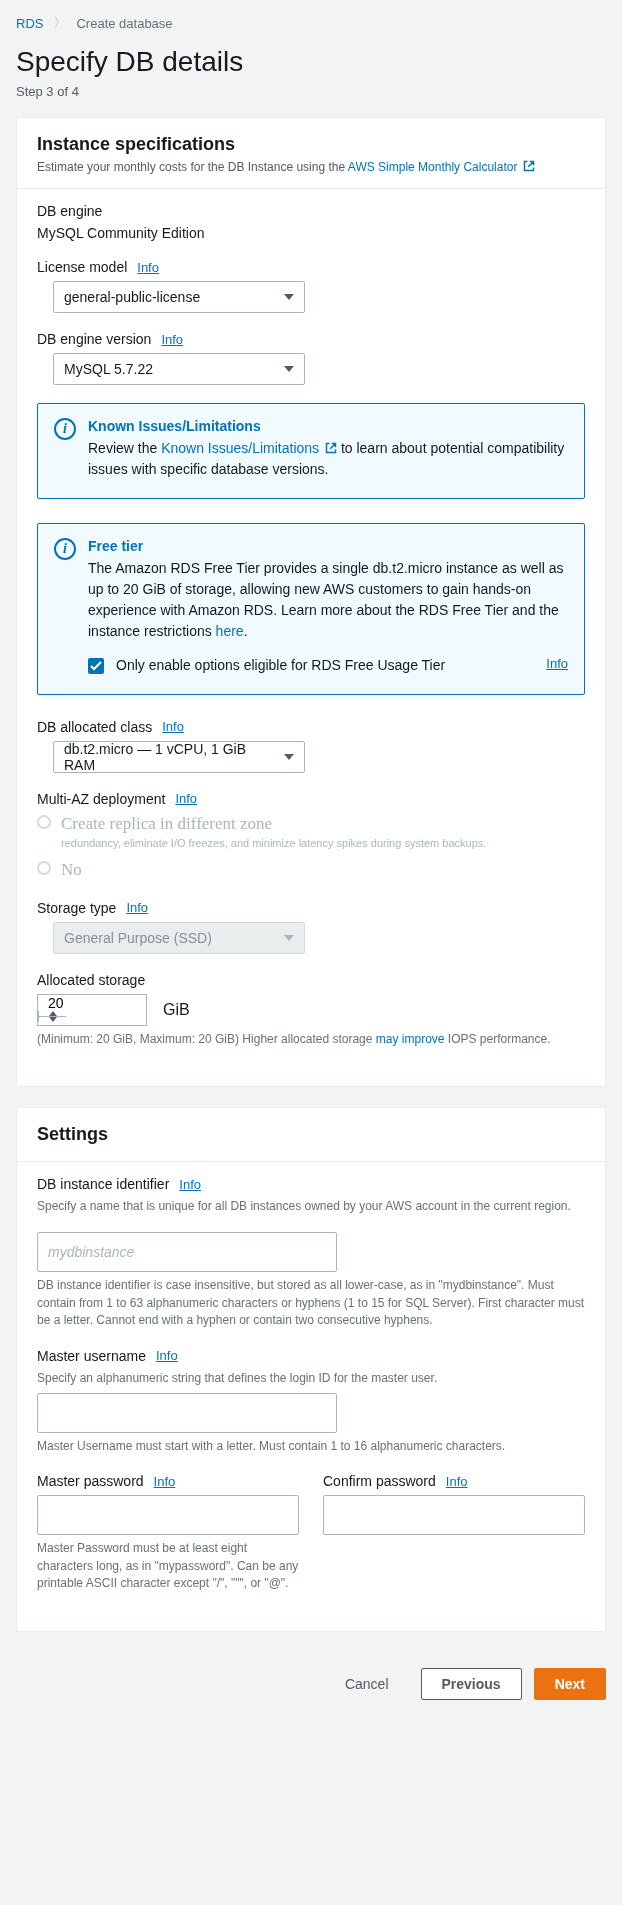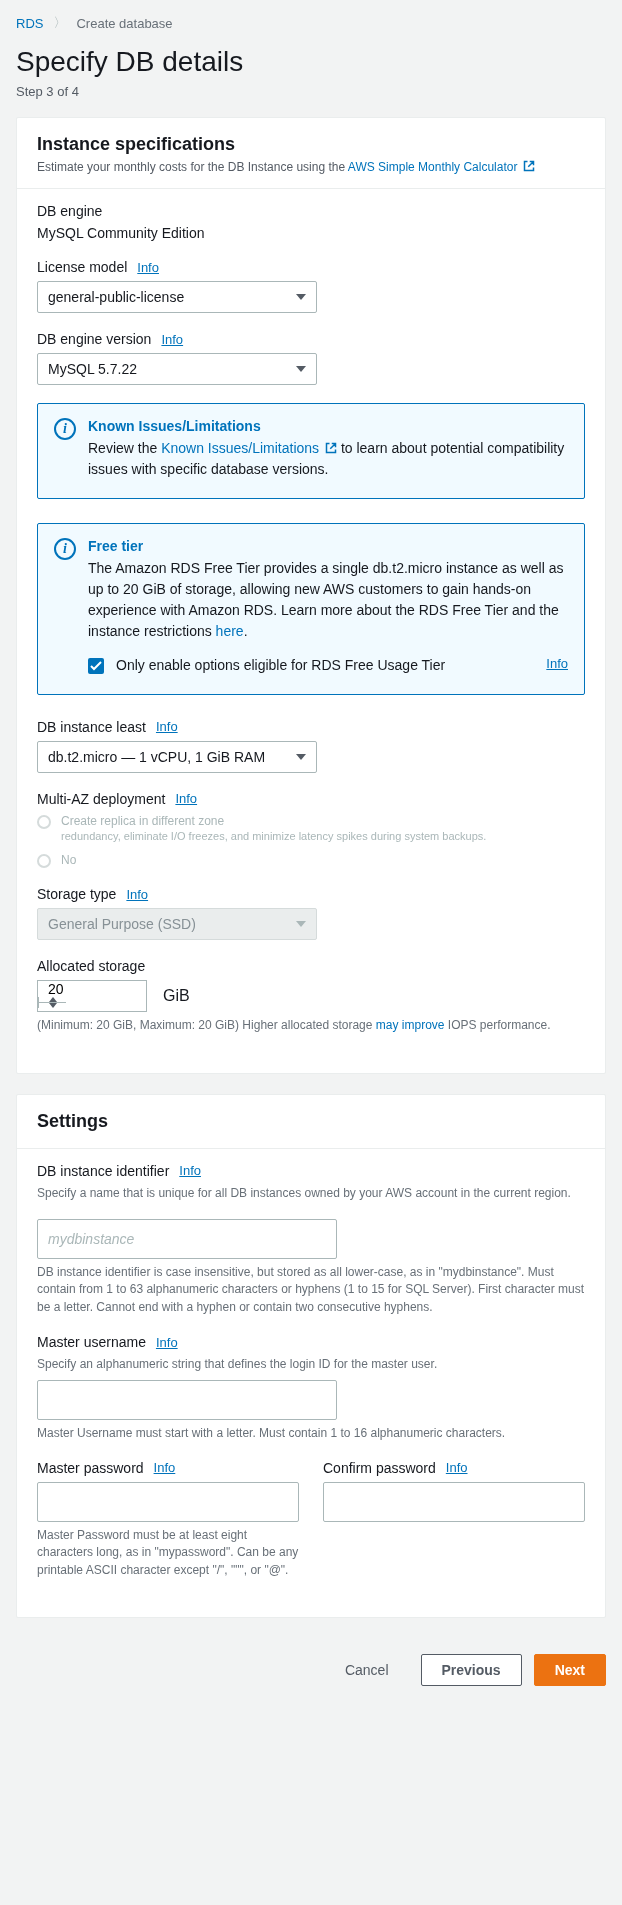--- a/index.html
+++ b/index.html
@@ -15,21 +15,21 @@
 .panel-header h2 { font-size: 18px; font-weight: 700; color: #16191f; margin-bottom: 4px; }
 .panel-header .desc { font-size: 12px; color: #545b64; line-height: 1.45; }
 .panel-body { padding: 14px 20px 20px; border-top: 1px solid #eaeded; }
 .link { color: #0073bb; text-decoration: none; cursor: pointer; }
 .ext-icon { display:inline-block; width:12px; height:12px; vertical-align:-1px; margin-left:2px; }
 .field { margin-bottom: 18px; }
 .field-label { font-size: 14px; color: #16191f; margin-bottom: 6px; display: flex; align-items: center; gap: 10px; }
 .info-link { font-size: 13px; color: #0073bb; font-weight: 400; }
 .field-value-static { font-size: 14px; color: #16191f; margin-top: 2px; }
 .select { width: 300px; height: 32px; border: 1px solid #aab7b8; border-radius: 2px; background: #fff; padding: 0 30px 0 10px; font-size: 14px; color: #16191f; position: relative; display:flex; align-items:center; cursor:pointer; }
-.select.wide { width: 280px; }
+.select.wide { width: 252px; margin-left: 16px; }
 .select.disabled { background:#eaeded; color:#879196; border-color:#d5dbdb; cursor:default; }
 .caret { position: absolute; right: 10px; top: 50%; transform: translateY(-50%); width: 0; height: 0; border-left: 5px solid transparent; border-right: 5px solid transparent; border-top: 6px solid #545b64; }
 .select.disabled .caret { border-top-color:#aab7b8; }
 .text-input { width: 300px; height: 40px; border: 1px solid #aab7b8; border-radius: 2px; padding: 0 10px; font-size: 14px; color: #16191f; }
 .text-input::placeholder { color:#aab7b8; font-style: italic; }
 .help { font-size: 12px; color: #687078; line-height: 1.45; margin-top:5px; }
 .callout { border: 1px solid #0073bb; background: #f1faff; border-radius: 2px; padding: 14px 16px 18px 16px; margin: 14px 0 24px; display:flex; gap:12px; }
 .callout .icon-col { flex:0 0 auto; }
 .callout .content-col { flex:1 1 auto; }
 .callout h3 { font-size: 14px; font-weight: 700; color: #0073bb; margin-bottom:4px; }
@@ -37,21 +37,21 @@
 .info-circle { width:22px; height:22px; border:2px solid #0073bb; border-radius:50%; display:flex; align-items:center; justify-content:center; color:#0073bb; font-family: Georgia, serif; font-weight:700; font-size:14px; font-style: italic; }
 .checkbox-row { display:flex; align-items:flex-start; gap:12px; margin-top:14px; }
 .checkbox { width:16px; height:16px; background:#0073bb; border-radius:2px; display:flex; align-items:center; justify-content:center; flex:0 0 auto; margin-top:2px; cursor:pointer; }
 .checkbox svg { width:12px; height:10px; }
 .checkbox-label { font-size:14px; color:#16191f; flex:1; line-height:1.4; }
 .checkbox-row .info-link { margin-left:auto; flex:0 0 auto; }
 .radio-group { margin-top:4px; }
 .radio-row { display:flex; align-items:flex-start; gap:10px; margin-bottom:8px; }
 .radio { width:14px; height:14px; border:2px solid #aab7b8; border-radius:50%; flex:0 0 auto; margin-top:2px; }
 .radio.disabled { border-color:#d5dbdb; }
-.radio-label { font-size:12px; color:#aab7b8; line-height:1.35; }
+.radio-label { font-size:17px; color:#aab7b8; line-height:1.35;font-family:Liberation Serif, serif; }
 .radio-sub { font-size:11px; color:#aab7b8; line-height:1.35; }
 .spinner-row { display:flex; align-items:center; gap:16px; }
 .spinner { display:flex; border:1px solid #aab7b8; border-radius:0; width:110px; height:32px; background:#fff;flex-direction:column; }
 .spinner input { border:none; width:78px; padding:0 10px; font-size:14px; outline:none; }
 .spinner .btns { width:28px; border-left:1px solid #aab7b8; display:flex; flex-direction:column; }
 .spinner .sbtn { flex:1; display:flex; align-items:center; justify-content:center; cursor:pointer; }
 .spinner .sbtn:first-child { border-bottom:1px solid #aab7b8; }
 .tri-up { width:0; height:0; border-left:4px solid transparent; border-right:4px solid transparent; border-bottom:5px solid #545b64; }
 .tri-down { width:0; height:0; border-left:4px solid transparent; border-right:4px solid transparent; border-top:5px solid #545b64; }
 .unit { font-size:16px; color:#16191f; }
@@ -157,21 +157,21 @@
                 </svg>
             </div>
             <span class="checkbox-label">Only enable options eligible for RDS Free Usage Tier</span>
             <a class="info-link" href="#">Info</a>
           </div>
         </div>
       </div>
 
       <div class="field">
         <div class="field-label">
-          <span>DB instance least</span>
+          <span>DB allocated class</span>
           <a class="info-link" href="#">Info</a>
         </div>
         <div class="select wide">
           <span>db.t2.micro — 1 vCPU, 1 GiB RAM</span>
           <span class="caret"></span>
         </div>
       </div>
 
       <div class="field">
         <div class="field-label">

